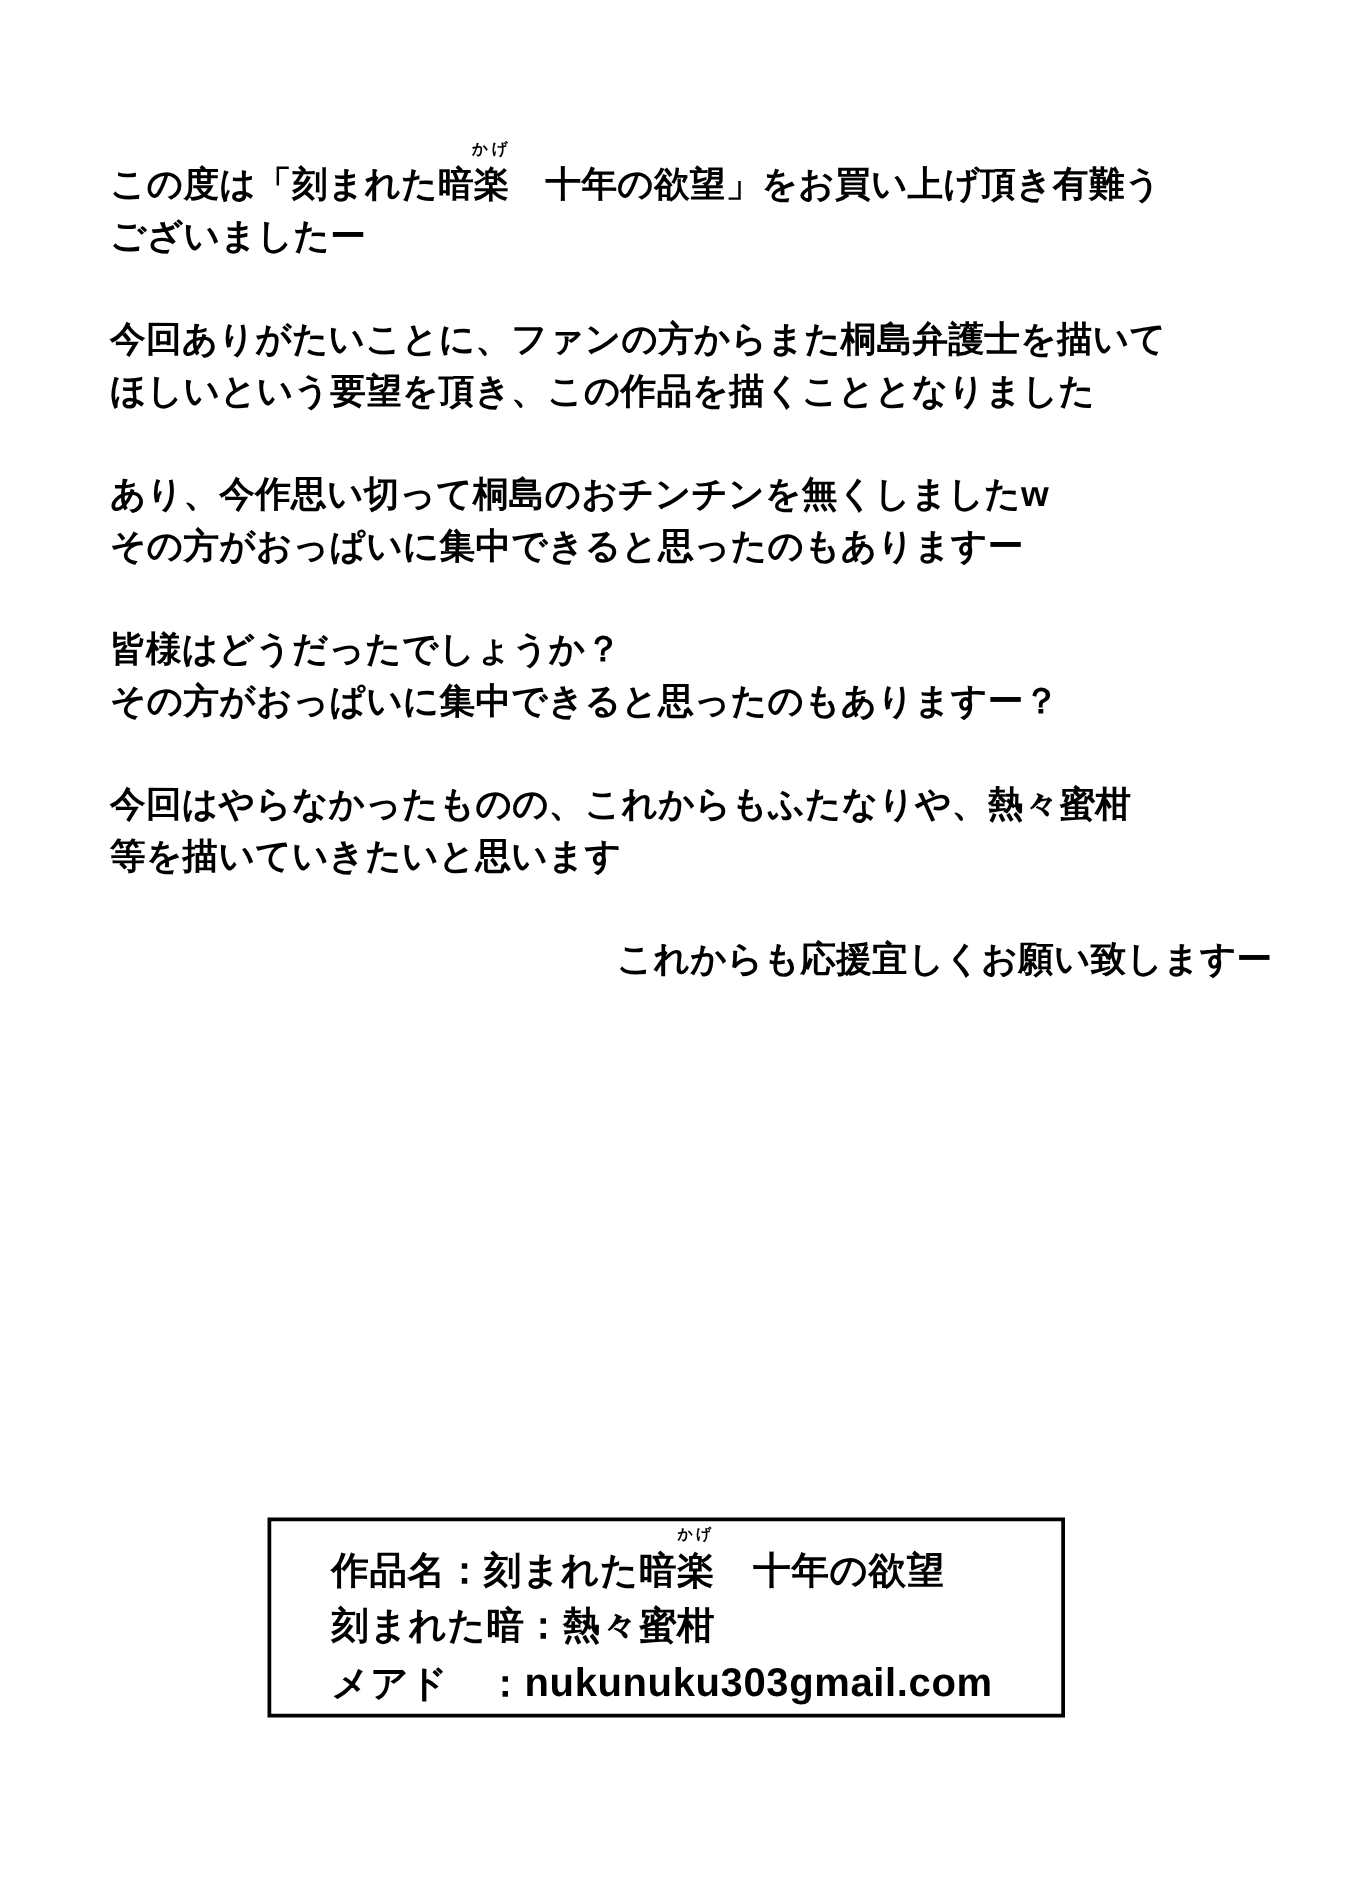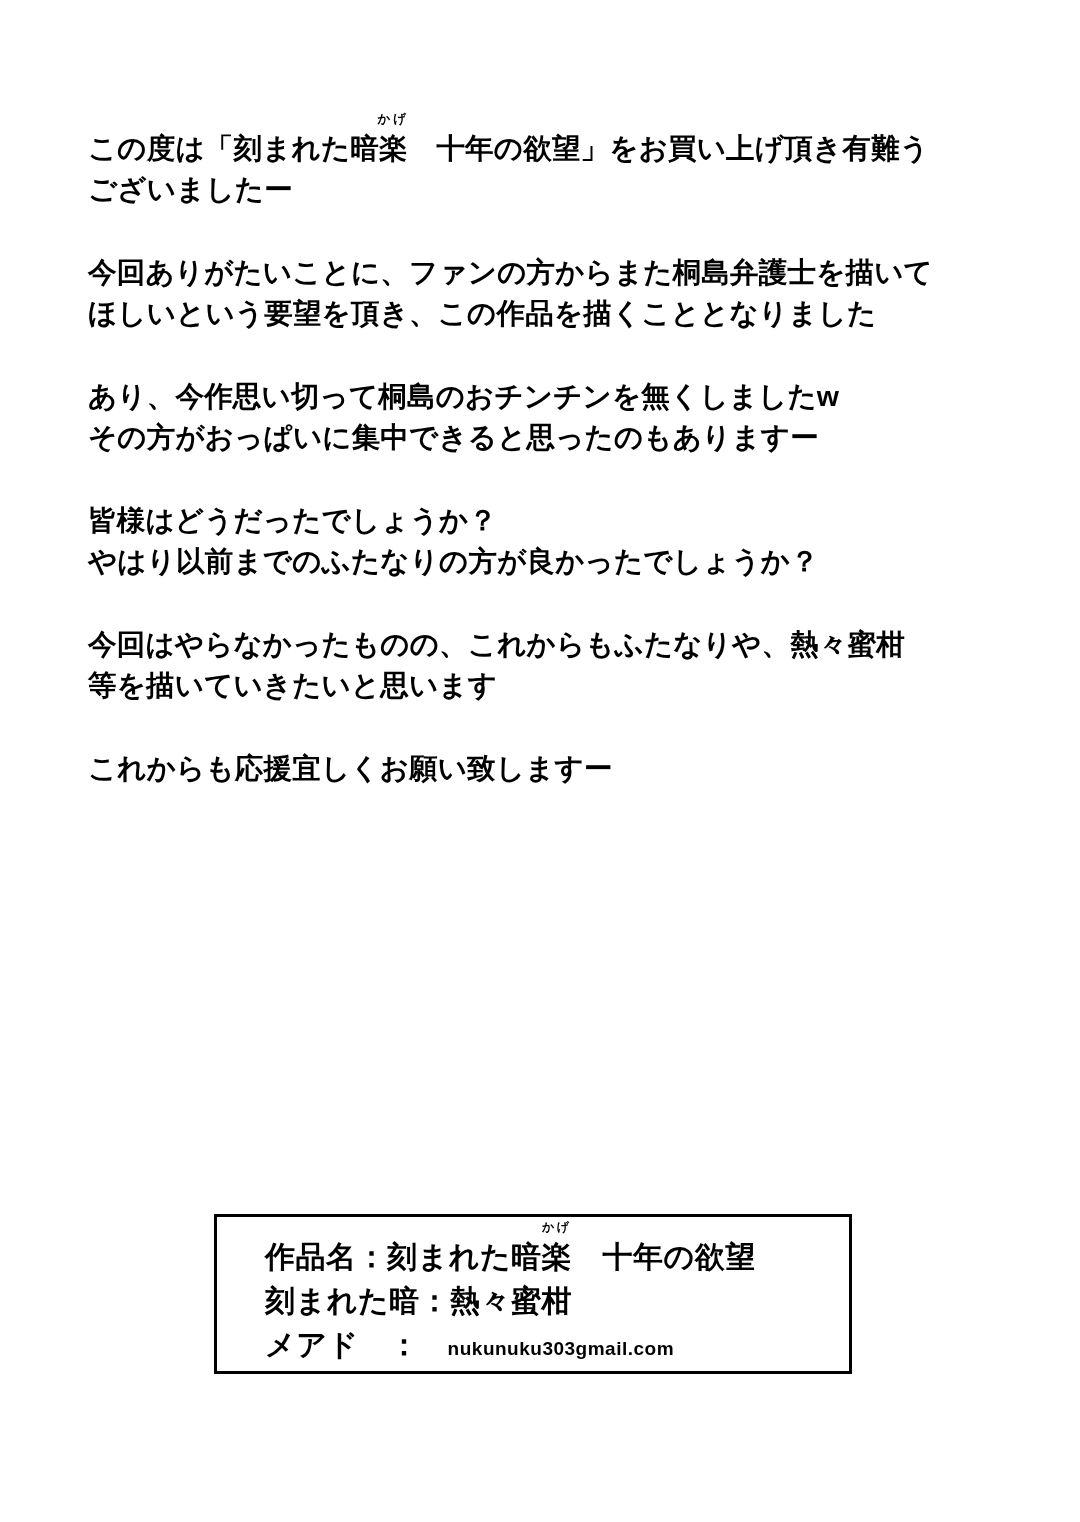--- a/index.html
+++ b/index.html
@@ -23,20 +23,21 @@
     position: absolute;
     left: 88px;
     top: 128px;
     width: 930px;
   }
   .para {
     margin: 0 0 42px 0;
   }
   .para:last-child {
     margin-bottom: 0;
+    text-align: right;
   }
   .line {
     font-size: 28.5px;
     font-weight: bold;
     line-height: 1.44;
     letter-spacing: 0.2px;
     white-space: pre;
   }
   
   .ruby-wrap {
@@ -67,22 +68,21 @@
     padding: 18px 0 0 48px;
   }
   .info-line {
     font-size: 30px;
     font-weight: bold;
     line-height: 1.47;
     white-space: pre;
     letter-spacing: 0.5px;
   }
   .info-line .mail {
-    font-size: 19px;
-    margin-left: 28px;
+    font-size: 32px;
   }
   .ruby-wrap.small .rt {
     top: -14px;
     font-size: 12px;
     letter-spacing: 2.5px;
   }
 </style>
 </head>
 <body>
 
@@ -100,21 +100,21 @@
       <div class="line">ほしいという要望を頂き、この作品を描くこととなりました</div>
     </div>
 
     <div class="para">
       <div class="line">あり、今作思い切って桐島のおチンチンを無くしましたw</div>
       <div class="line">その方がおっぱいに集中できると思ったのもありますー</div>
     </div>
 
     <div class="para">
       <div class="line">皆様はどうだったでしょうか？</div>
-      <div class="line">やはり以前までのふたなりの方が良かったでしょうか？</div>
+      <div class="line">その方がおっぱいに集中できると思ったのもありますー？</div>
     </div>
 
     <div class="para">
       <div class="line">今回はやらなかったものの、これからもふたなりや、熱々蜜柑</div>
       <div class="line">等を描いていきたいと思います</div>
     </div>
 
     <div class="para">
       <div class="line">これからも応援宜しくお願い致しますー</div>
     </div>

